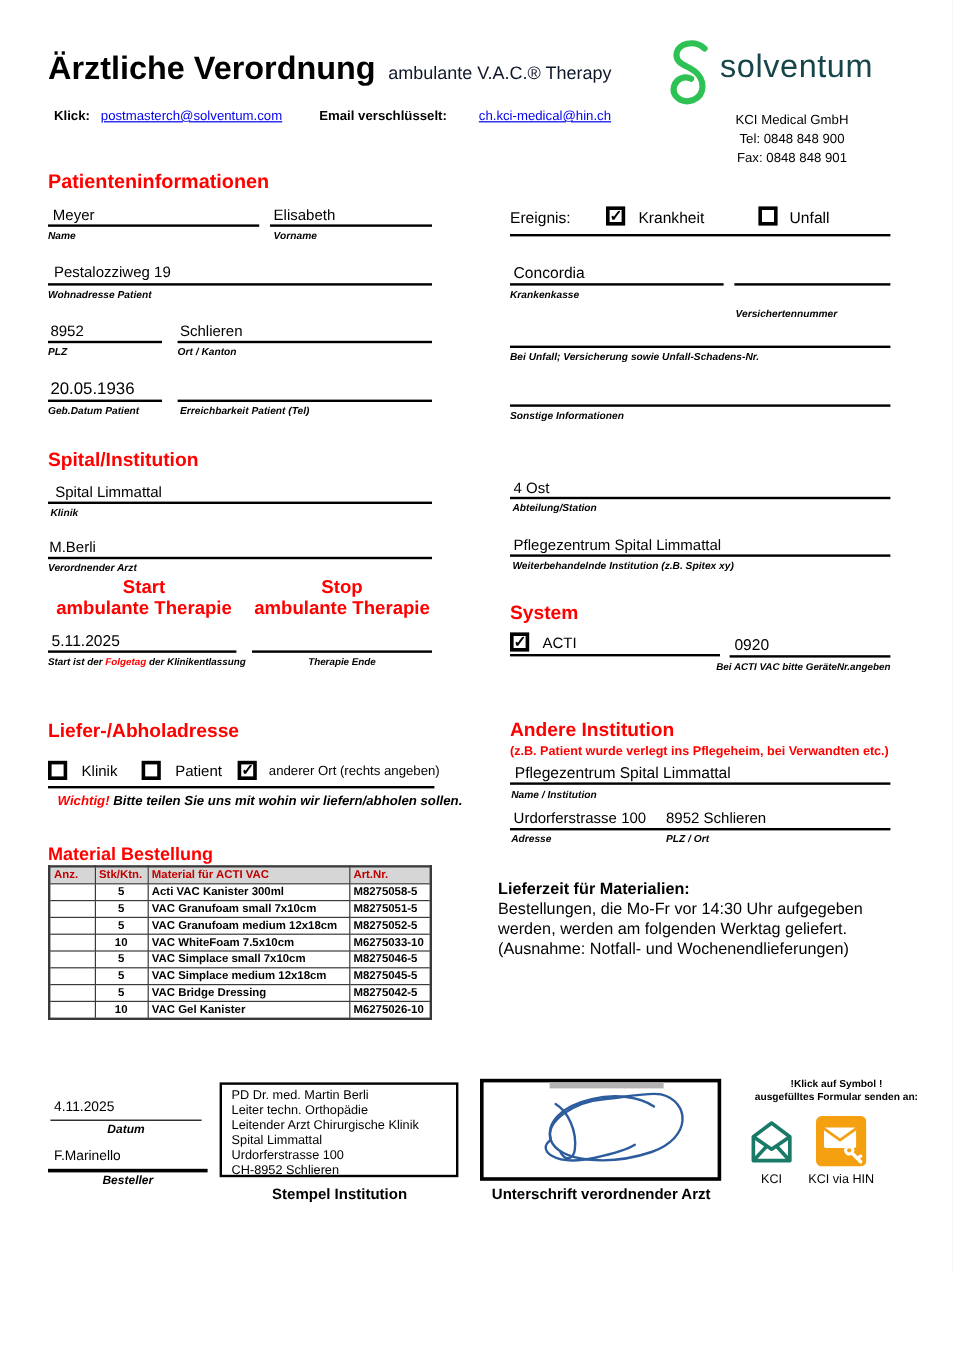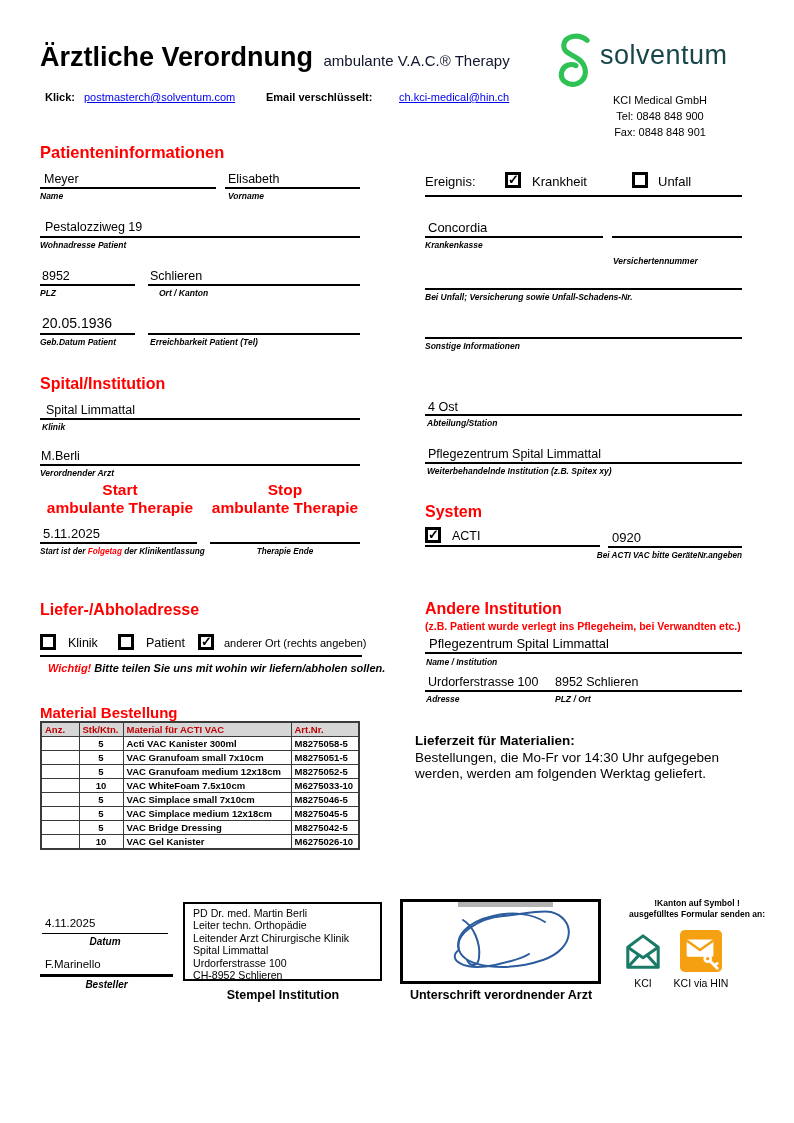--- a/index.html
+++ b/index.html
@@ -82,21 +82,21 @@
   <div class="ul" style="left:425px;top:236px;width:178px;"></div>
   <span class="lbl" style="left:425px;top:240px;">Krankenkasse</span>
   <div class="ul" style="left:612px;top:236px;width:130px;"></div>
   <span class="lbl" style="left:613px;top:240px;margin-top:16px;">Versichertennummer</span>
 
   <span class="val" style="left:42px;top:269px;">8952</span>
   <div class="ul" style="left:40px;top:284px;width:95px;"></div>
   <span class="lbl" style="left:40px;top:288px;">PLZ</span>
   <span class="val" style="left:150px;top:269px;">Schlieren</span>
   <div class="ul" style="left:148px;top:284px;width:212px;"></div>
-  <span class="lbl" style="left:148px;top:288px;margin-left:11px;">Ort / Kanton</span>
+  <span class="lbl" style="left:148px;top:288px;">Ort / Kanton</span>
 
   <div class="ul" style="left:425px;top:288px;width:317px;"></div>
   <span class="lbl" style="left:425px;top:292px;">Bei Unfall; Versicherung sowie Unfall-Schadens-Nr.</span>
 
   <span class="val" style="left:42px;top:315px;font-size:14px;">20.05.1936</span>
   <div class="ul" style="left:40px;top:333px;width:95px;"></div>
   <span class="lbl" style="left:40px;top:337px;">Geb.Datum Patient</span>
   <div class="ul" style="left:148px;top:333px;width:212px;"></div>
   <span class="lbl" style="left:150px;top:337px;">Erreichbarkeit Patient (Tel)</span>
 
@@ -234,20 +234,21 @@
             <td>M6275026-10</td>
           </tr>
     </tbody>
       </table>
   </div>
 
   <div class="abs" style="left:415px;top:733px;font-size:13.5px;line-height:16.5px;">
     <div style="font-weight:bold;">Lieferzeit für Materialien:</div>
     <div>Bestellungen, die Mo-Fr vor 14:30 Uhr aufgegeben</div>
     <div>werden, werden am folgenden Werktag geliefert.</div>
+    <div>(Ausnahme: Notfall- und Wochenendlieferungen)</div>
   </div>
 
   <span class="val" style="left:45px;top:917px;font-size:11.5px;">4.11.2025</span>
   <div class="ul ul-thin" style="left:42px;top:933px;width:126px;"></div>
   <span class="abs" style="left:42px;top:936px;width:126px;text-align:center;font-size:10px;font-style:italic;font-weight:600;">Datum</span>
 
   <span class="val" style="left:45px;top:958px;font-size:11.5px;">F.Marinello</span>
   <div class="ul ul-thick" style="left:40px;top:974px;width:133px;"></div>
   <span class="abs" style="left:40px;top:979px;width:133px;text-align:center;font-size:10px;font-style:italic;font-weight:600;">Besteller</span>
 
@@ -268,21 +269,21 @@
         <path d="M148,10 C172,16 174,46 140,58 C104,70 62,66 56,48 C51,32 76,16 100,14 C120,12 138,8 148,10"></path>
         <path d="M56,48 C52,34 64,20 90,14 C110,9 130,12 142,20"></path>
         <path d="M60,18 C70,24 78,40 76,56 C75,64 68,66 64,58"></path>
         <path d="M56,48 C44,56 58,70 92,63 C110,59 120,56 126,52"></path>
       </g>
     </svg>
   </div>
   <div class="abs" style="left:398px;top:988px;width:206px;text-align:center;font-weight:bold;font-size:12.5px;">Unterschrift verordnender Arzt</div>
 
   <div class="abs" style="left:613px;top:898px;width:168px;text-align:center;font-size:8.5px;font-weight:600;line-height:11px;">
-    <div>!Kanton auf Symbol !</div>
+    <div>!Klick auf Symbol !</div>
     <div>ausgefülltes Formular senden an:</div>
   </div>
 
   <div class="abs" style="left:624px;top:933px;cursor:pointer;">
     <svg width="38" height="38" viewBox="0 0 40 40">
       <g fill="none" stroke="#1a7a68" stroke-width="3.2" stroke-linejoin="round">
         <path d="M4,15 L20,3 L36,15 L36,36 L4,36 Z"></path>
         <path d="M4,15 L20,26 L36,15"></path>
         <path d="M4,36 L16,23"></path>
         <path d="M36,36 L24,23"></path>

